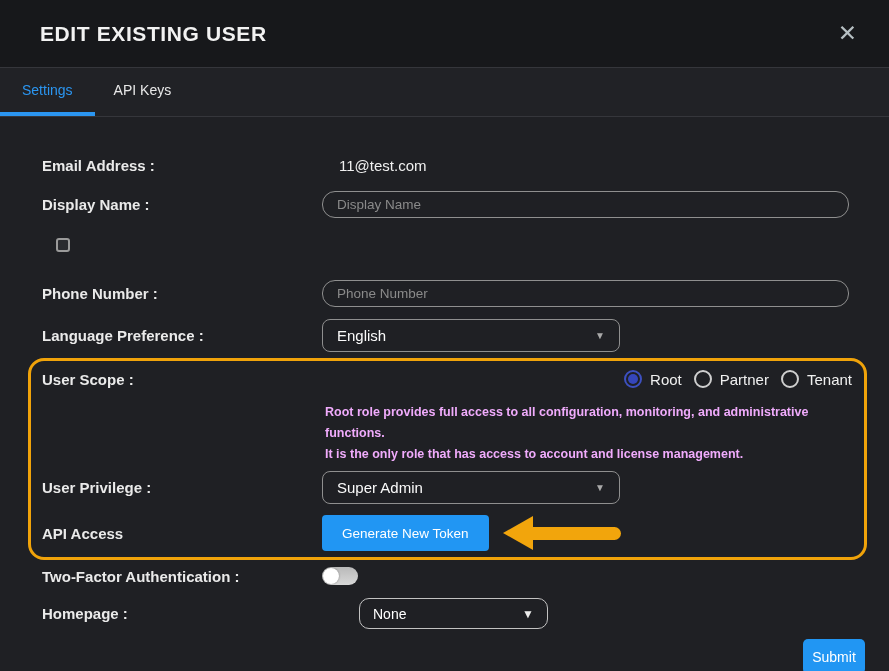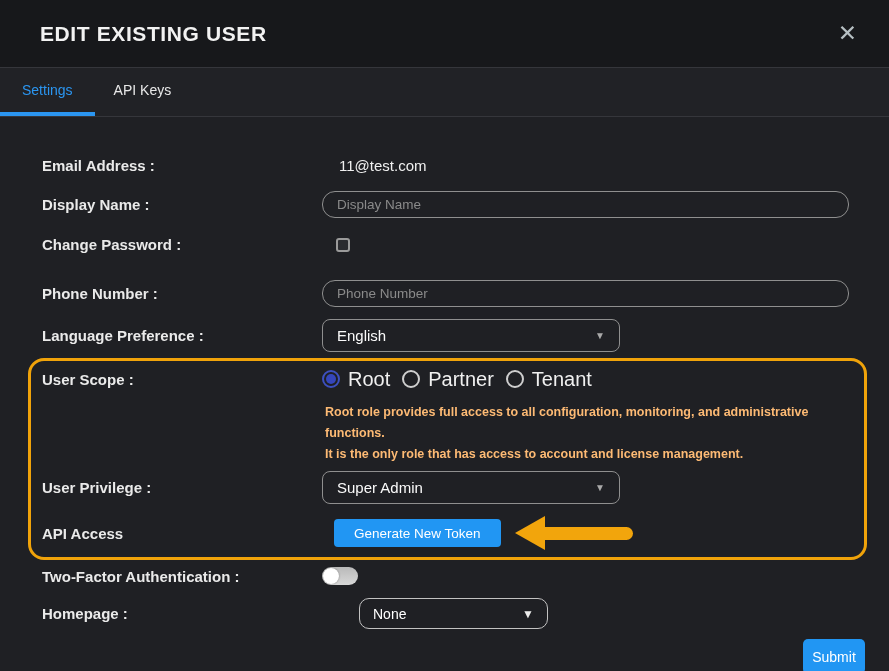--- a/index.html
+++ b/index.html
@@ -60,36 +60,36 @@
   .caret { color:#a9a9a9; font-size:10px; }
 
   
   .highlight-box {
     margin:6px 22px 0 28px;
     border:3px solid #f0a30a; border-radius:16px;
     padding-bottom:6px;
   }
   .highlight-box .row { padding-left:11px; }
 
-  .row-scope { margin-top:8px; height:20px; }
+  .row-scope { margin-top:8px; height:20px;justify-content:space-between; }
   .radio-group { display:flex; align-items:center; }
   .radio { width:18px; height:18px; min-width:18px; border-radius:50%; border:2px solid #cfcfcf; position:relative; margin-right:8px; cursor:pointer; }
   .radio.selected { border-color:#3d50c0; }
   .radio.selected::after { content:""; position:absolute; inset:2px; border-radius:50%; background:#3546bb; }
-  .radio-label { color:#f0f0f0; font-size:20px; margin-right:12px; }
+  .radio-label { color:#f0f0f0; font-size:15px; margin-right:12px; }
 
   .help { margin-left:294px; margin-top:13px; }
-  .help div { color:#fdba74; font-size:12.5px; font-weight:700; line-height:21px; }
+  .help div { color:#f0abfc; font-size:12.5px; font-weight:700; line-height:21px; }
 
   .row-privilege { margin-top:6px; }
   .row-api { margin-top:11px; height:36px; }
 
   .btn-blue {
-    height:28px; background:#2196f3; color:#fff; border:none; border-radius:4px;
-    font-size:13.5px; padding:0 20px; margin-left:12px; cursor:pointer;
+    height:36px; background:#2196f3; color:#fff; border:none; border-radius:4px;
+    font-size:13.5px; padding:0 20px; margin-left:0; cursor:pointer;
     font-family:"Liberation Sans","DejaVu Sans",sans-serif;
   }
 
   .arrow { display:flex; align-items:center; margin-left:14px; }
   .arrow-head { width:0; height:0; border-top:17px solid transparent; border-bottom:17px solid transparent; border-right:30px solid #f2a50c; }
   .arrow-shaft { width:88px; height:13px; background:#f2a50c; border-radius:0 7px 7px 0; }
 
   .row-2fa { margin-top:7px; height:18px; }
   .toggle { width:36px; height:18px; border-radius:9px; background:linear-gradient(#b9b9b9,#d8d8d8); position:relative; cursor:pointer; }
   .toggle-knob { position:absolute; left:1px; top:1px; width:16px; height:16px; border-radius:50%; background:#fff; box-shadow:0 0 2px rgba(0,0,0,.4); }
@@ -129,21 +129,20 @@
       <div class="label">Email Address :</div>
       <div class="value">11@test.com</div>
     </div>
 
     <div class="row row-display">
       <div class="label">Display Name :</div>
       <input class="text-input" type="text" placeholder="Display Name" style="">
     </div>
 
     <div class="row row-password">
-      <div class="label">Change Password :</div>
       <div class="checkbox"></div>
     </div>
 
     <div class="row row-phone">
       <div class="label">Phone Number :</div>
       <input class="text-input" type="text" placeholder="Phone Number" style="">
     </div>
 
     <div class="row row-language">
       <div class="label">Language Preference :</div>

